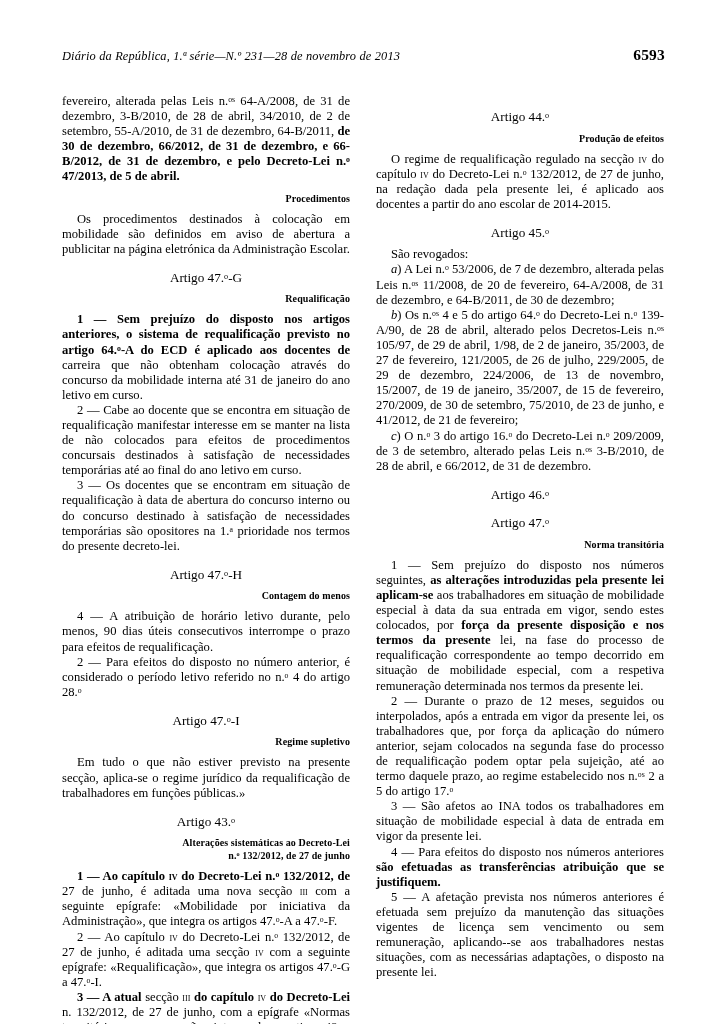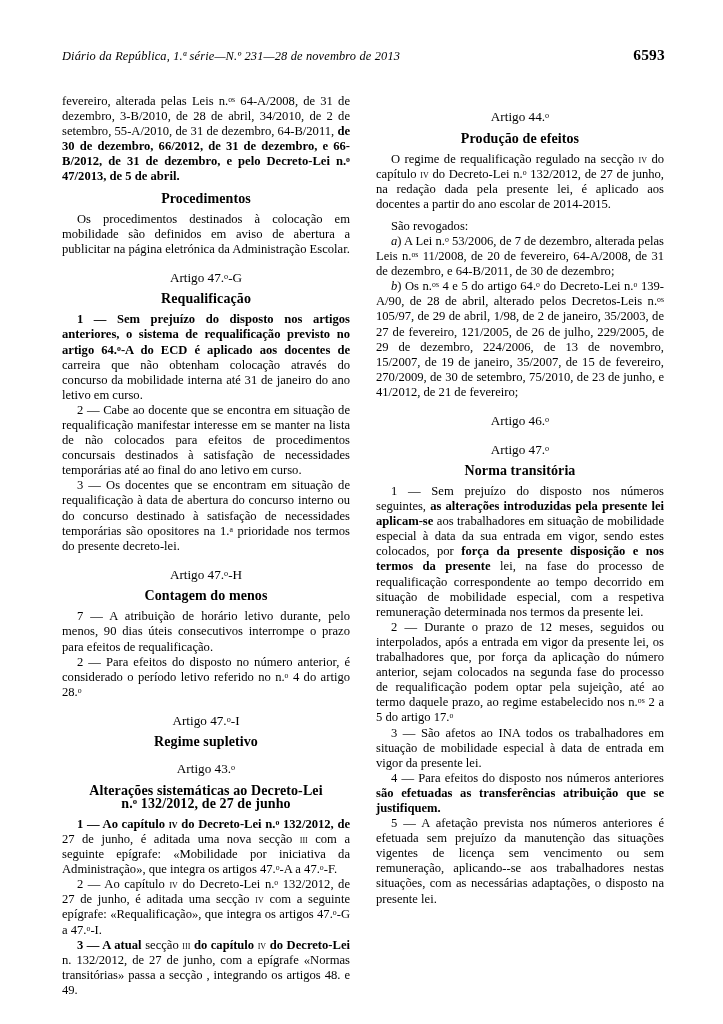--- a/index.html
+++ b/index.html
@@ -64,23 +64,23 @@
   p.noind { text-indent: 0; }
   .art {
     text-align: center;
     font-size: 13.2px;
     line-height: 15.5px;
     margin: 13px 0 0 0;
     text-indent: 0;
   }
   .art-first { margin-top: 15px; }
   .epi {
-    text-align: center;
+    text-align: right;
     font-weight: bold;
-    font-size: 14px;
+    font-size: 10px;
     line-height: 13px;
     margin: 7px 0 7px 0;
     text-indent: 0;
     letter-spacing: 0.1px;
   }
   .after-art { margin-top: 7px; }
   b, strong { font-weight: bold; }
   i, em { font-style: italic; }
   .sc {
     font-variant: small-caps;
@@ -107,37 +107,40 @@
         <p class="noind">fevereiro, alterada pelas Leis n.<sup class="o">os</sup> 64-A/2008, de 31 de dezembro, 3-B/2010, de 28 de abril, 34/2010, de 2 de setembro, 55-A/2010, de 31 de dezembro, 64-B/2011, <b>de 30 de dezembro, 66/2012, de 31 de dezembro, e 66-B/2012, de 31 de dezembro, e pelo Decreto-Lei n.<sup class="o">o</sup> 47/2013, de 5 de abril.</b></p>
         <p class="epi">Procedimentos</p>
         <p class="ind after-art">Os procedimentos destinados à colocação em mobilidade são definidos em aviso de abertura a publicitar na página eletrónica da Administração Escolar.</p>
         <p class="art">Artigo 47.<sup class="o">o</sup>-G</p>
         <p class="epi">Requalificação</p>
         <p class="ind after-art"><b>1 — Sem prejuízo do disposto nos artigos anteriores, o sistema de requalificação previsto no artigo 64.<sup class="o">o</sup>-A do ECD é aplicado aos docentes de</b> carreira que não obtenham colocação através do concurso da mobilidade interna até 31 de janeiro do ano letivo em curso.</p>
         <p class="ind">2 — Cabe ao docente que se encontra em situação de requalificação manifestar interesse em se manter na lista de não colocados para efeitos de procedimentos concursais destinados à satisfação de necessidades temporárias até ao final do ano letivo em curso.</p>
         <p class="ind">3 — Os docentes que se encontram em situação de requalificação à data de abertura do concurso interno ou do concurso destinado à satisfação de necessidades temporárias são opositores na 1.<sup class="o">a</sup> prioridade nos termos do presente decreto-lei.</p>
         <p class="art">Artigo 47.<sup class="o">o</sup>-H</p>
         <p class="epi">Contagem do menos</p>
-        <p class="ind after-art">7 — A atribuição de horário letivo durante, pelo menos, 90 dias úteis consecutivos interrompe o prazo para efeitos de requalificação.</p>
+        <p class="ind after-art">4 — A atribuição de horário letivo durante, pelo menos, 90 dias úteis consecutivos interrompe o prazo para efeitos de requalificação.</p>
         <p class="ind">2 — Para efeitos do disposto no número anterior, é considerado o período letivo referido no n.<sup class="o">o</sup> 4 do artigo 28.<sup class="o">o</sup></p>
         <p class="art">Artigo 47.<sup class="o">o</sup>-I</p>
         <p class="epi">Regime supletivo</p>
+        <p class="ind after-art">Em tudo o que não estiver previsto na presente secção, aplica-se o regime jurídico da requalificação de trabalhadores em funções públicas.»</p>
         <p class="art">Artigo 43.<sup class="o">o</sup></p>
         <p class="epi">Alterações sistemáticas ao Decreto-Lei<br>n.<sup class="o">o</sup> 132/2012, de 27 de junho</p>
         <p class="ind after-art"><b>1 — Ao capítulo <span class="sc">iv</span> do Decreto-Lei n.<sup class="o">o</sup> 132/2012, de</b> 27 de junho, é aditada uma nova secção <span class="sc">iii</span> com a seguinte epígrafe: «Mobilidade por iniciativa da Administração», que integra os artigos 47.<sup class="o">o</sup>-A a 47.<sup class="o">o</sup>-F.</p>
         <p class="ind">2 — Ao capítulo <span class="sc">iv</span> do Decreto-Lei n.<sup class="o">o</sup> 132/2012, de 27 de junho, é aditada uma secção <span class="sc">iv</span> com a seguinte epígrafe: «Requalificação», que integra os artigos 47.<sup class="o">o</sup>-G a 47.<sup class="o">o</sup>-I.</p>
         <p class="ind"><b>3 — A atual</b> secção <span class="sc">iii</span> <b>do capítulo</b> <span class="sc">iv</span> <b>do Decreto-Lei</b> n. 132/2012, de 27 de junho, com a epígrafe «Normas transitórias» passa a secção , integrando os artigos 48. e 49.</p>
       </div>
     <div class="col" id="col-right">
         <p class="art art-first">Artigo 44.<sup class="o">o</sup></p>
         <p class="epi">Produção de efeitos</p>
         <p class="ind after-art">O regime de requalificação regulado na secção <span class="sc">iv</span> do capítulo <span class="sc">iv</span> do Decreto-Lei n.<sup class="o">o</sup> 132/2012, de 27 de junho, na redação dada pela presente lei, é aplicado aos docentes a partir do ano escolar de 2014-2015.</p>
+        <p class="art">Artigo 45.<sup class="o">o</sup></p>
         <p class="ind after-art">São revogados:</p>
         <p class="ind"><i>a</i>) A Lei n.<sup class="o">o</sup> 53/2006, de 7 de dezembro, alterada pelas Leis n.<sup class="o">os</sup> 11/2008, de 20 de fevereiro, 64-A/2008, de 31 de dezembro, e 64-B/2011, de 30 de dezembro;</p>
         <p class="ind"><i>b</i>) Os n.<sup class="o">os</sup> 4 e 5 do artigo 64.<sup class="o">o</sup> do Decreto-Lei n.<sup class="o">o</sup> 139-A/90, de 28 de abril, alterado pelos Decretos-Leis n.<sup class="o">os</sup> 105/97, de 29 de abril, 1/98, de 2 de janeiro, 35/2003, de 27 de fevereiro, 121/2005, de 26 de julho, 229/2005, de 29 de dezembro, 224/2006, de 13 de novembro, 15/2007, de 19 de janeiro, 35/2007, de 15 de fevereiro, 270/2009, de 30 de setembro, 75/2010, de 23 de junho, e 41/2012, de 21 de fevereiro;</p>
+        <p class="ind"><i>c</i>) O n.<sup class="o">o</sup> 3 do artigo 16.<sup class="o">o</sup> do Decreto-Lei n.<sup class="o">o</sup> 209/2009, de 3 de setembro, alterado pelas Leis n.<sup class="o">os</sup> 3-B/2010, de 28 de abril, e 66/2012, de 31 de dezembro.</p>
         <p class="art">Artigo 46.<sup class="o">o</sup></p>
         <p class="art">Artigo 47.<sup class="o">o</sup></p>
         <p class="epi">Norma transitória</p>
         <p class="ind after-art">1 — Sem prejuízo do disposto nos números seguintes, <b>as alterações introduzidas pela presente lei aplicam-se</b> aos trabalhadores em situação de mobilidade especial à data da sua entrada em vigor, sendo estes colocados, por <b>força da presente disposição e nos termos da presente</b> lei, na fase do processo de requalificação correspondente ao tempo decorrido em situação de mobilidade especial, com a respetiva remuneração determinada nos termos da presente lei.</p>
         <p class="ind">2 — Durante o prazo de 12 meses, seguidos ou interpolados, após a entrada em vigor da presente lei, os trabalhadores que, por força da aplicação do número anterior, sejam colocados na segunda fase do processo de requalificação podem optar pela sujeição, até ao termo daquele prazo, ao regime estabelecido nos n.<sup class="o">os</sup> 2 a 5 do artigo 17.<sup class="o">o</sup></p>
         <p class="ind">3 — São afetos ao INA todos os trabalhadores em situação de mobilidade especial à data de entrada em vigor da presente lei.</p>
         <p class="ind">4 — Para efeitos do disposto nos números anteriores <b>são efetuadas as transferências atribuição que se justifiquem.</b></p>
         <p class="ind">5 — A afetação prevista nos números anteriores é efetuada sem prejuízo da manutenção das situações vigentes de licença sem vencimento ou sem remuneração, aplicando--se aos trabalhadores nestas situações, com as necessárias adaptações, o disposto na presente lei.</p>
       </div>
   </div>

